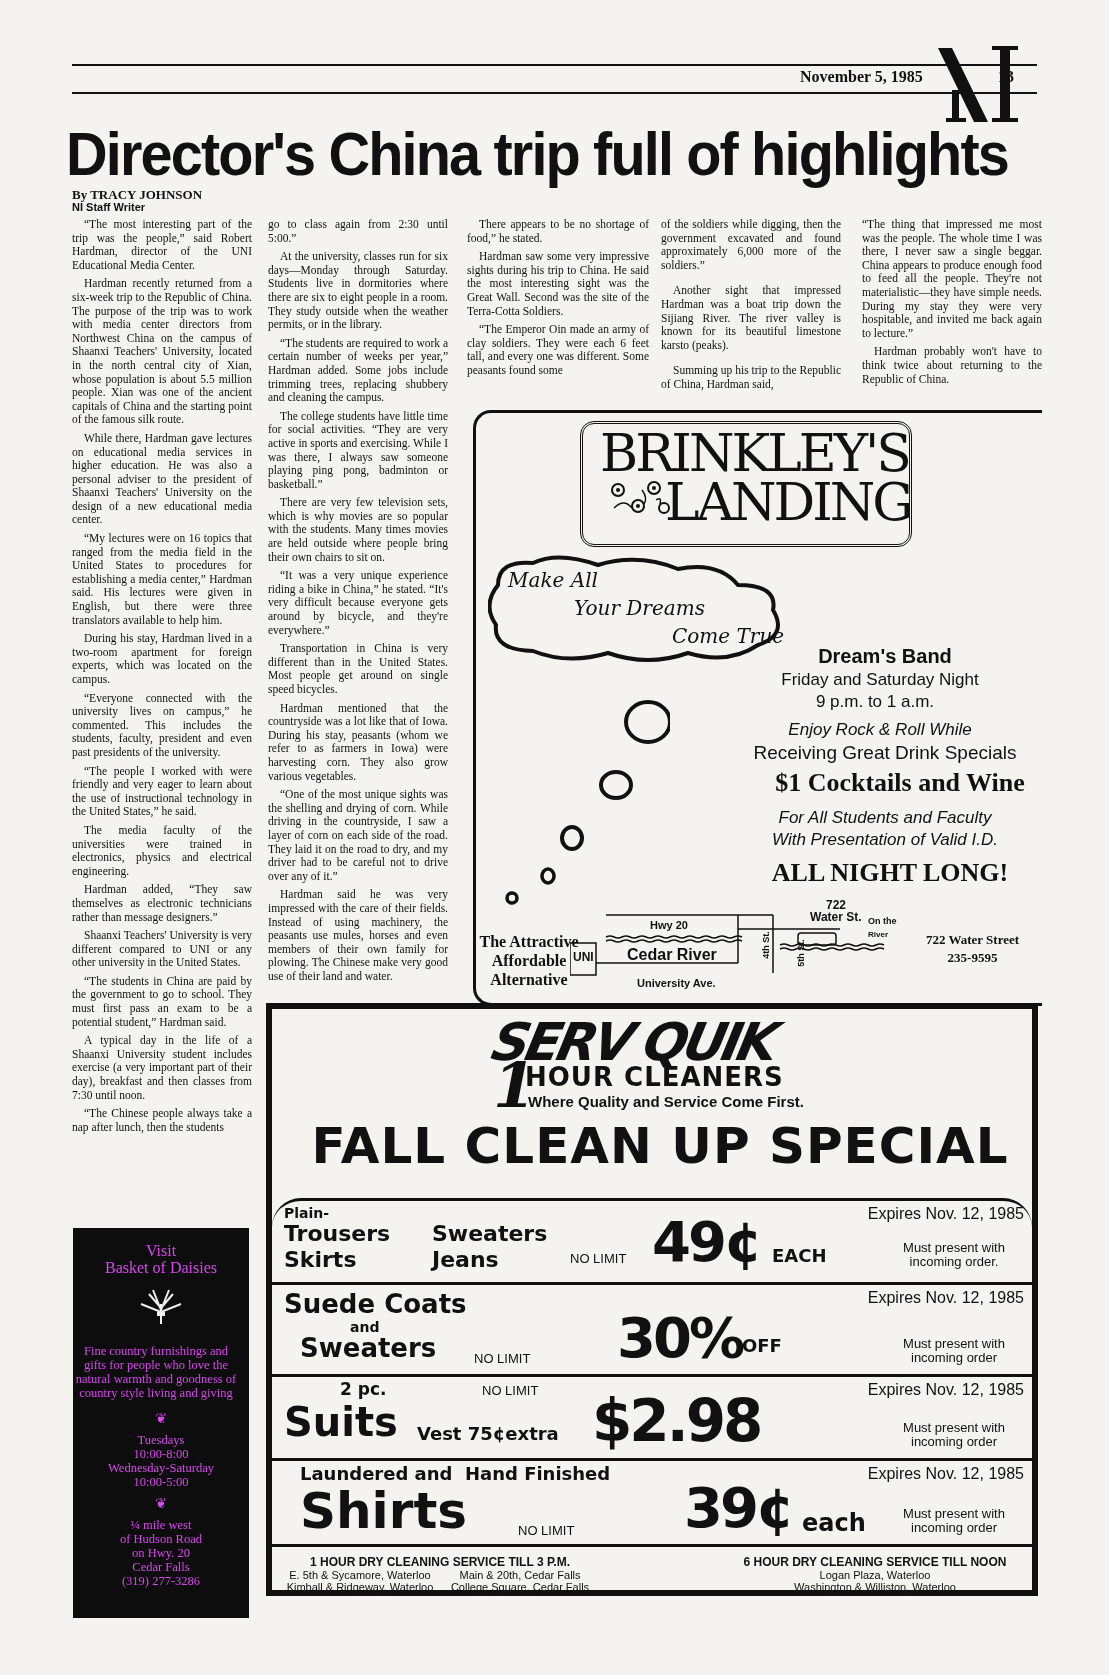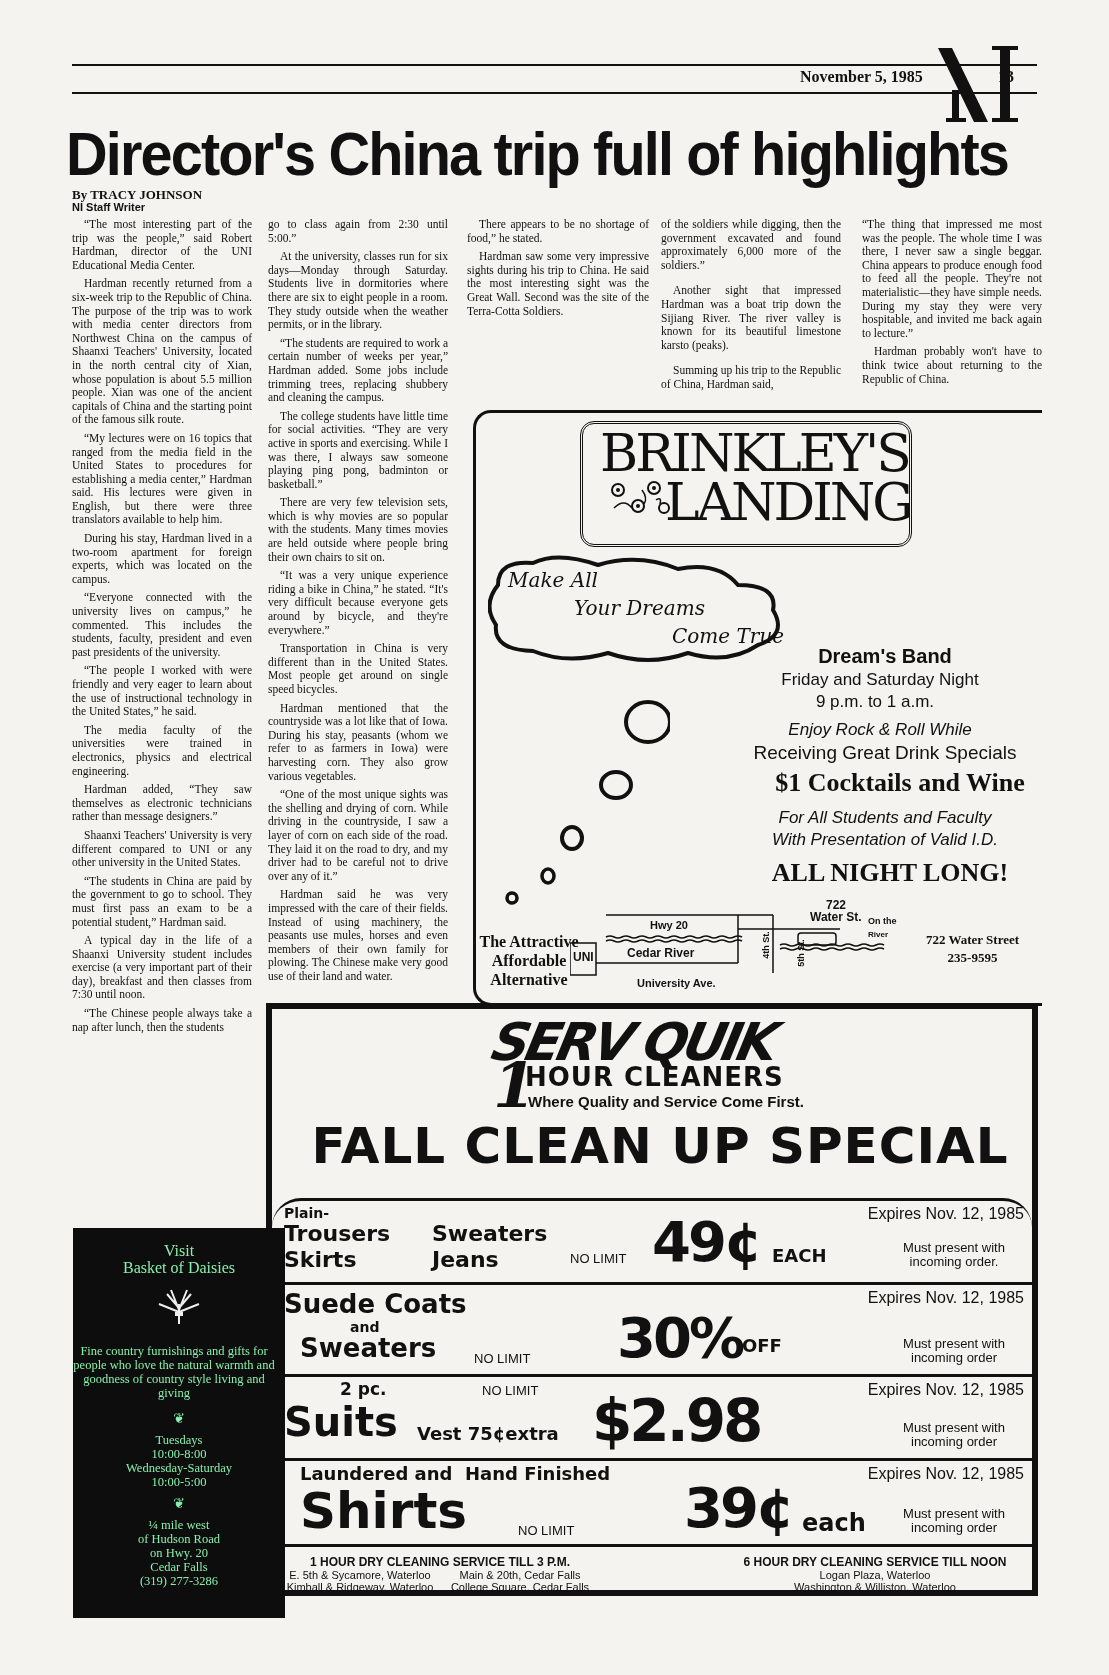--- a/index.html
+++ b/index.html
@@ -31,21 +31,21 @@
   .sq-tag { position:absolute; left:528px; top:1093px; font-family:"Liberation Sans", sans-serif; font-weight:bold; font-size:15px; }
   .sq-fall { position:absolute; left:290px; top:1118px; width:740px; font-family:"DejaVu Sans", sans-serif; font-weight:bold; font-size:50px; letter-spacing:1px; text-align:center; line-height:56px; }
   .sq-row { position:absolute; left:272px; width:760px; border-top:3px solid #111; }
   .bold-cond { font-family:"DejaVu Sans", sans-serif; font-weight:bold; }
   .expires { position:absolute; right:64px; font-family:"Liberation Sans", sans-serif; font-size:16px; }
   .must { position:absolute; right:64px; width:140px; text-align:center; font-family:"Liberation Sans", sans-serif; font-size:13px; line-height:14px; }
   .nolimit { position:absolute; font-family:"Liberation Sans", sans-serif; font-size:13px; }
   .price { position:absolute; font-family:"DejaVu Sans", sans-serif; font-weight:bold; letter-spacing:-3px; }
   .foot { position:absolute; font-family:"Liberation Sans", sans-serif; font-size:11px; line-height:12px; text-align:center; }
   
-  .daisy { position:absolute; left:73px; top:1228px; width:212px; height:390px; background:#0d0d0d; color:#86efac; text-align:center; font-family:"Liberation Serif", serif; }
+  .daisy { position:absolute; left:73px; top:1228px; width:176px; height:390px; background:#0d0d0d; color:#d946ef; text-align:center; font-family:"Liberation Serif", serif; }
   .daisy .t { font-size:16px; line-height:17px; margin-top:14px; }
   .daisy .b { font-size:12.5px; line-height:14px; }
 </style>
 </head>
 <body>
 
 <div class="rule" style="left:72px; top:64px; width:965px; height:2px;"></div>
 <div class="rule" style="left:72px; top:92px; width:965px; height:2px;"></div>
 <div class="masthead-date">November 5, 1985</div>
 <div class="masthead-page">13</div>
@@ -60,20 +60,21 @@
 
 <div class="headline">Director's China trip full of highlights</div>
 <div class="byline">
   <div>By TRACY JOHNSON</div>
   <div class="sub">NI Staff Writer</div>
 </div>
 
 <div class="col" style="left:72px; top:218px; width:180px;">
   <p>“The most interesting part of the trip was the people,” said Robert Hardman, director of the UNI Educational Media Center.</p>
   <p>Hardman recently returned from a six-week trip to the Republic of China. The purpose of the trip was to work with media center directors from Northwest China on the campus of Shaanxi Teachers' University, located in the north central city of Xian, whose population is about 5.5 million people. Xian was one of the ancient capitals of China and the starting point of the famous silk route.</p>
+  <p>While there, Hardman gave lectures on educational media services in higher education. He was also a personal adviser to the president of Shaanxi Teachers' University on the design of a new educational media center.</p>
   <p>“My lectures were on 16 topics that ranged from the media field in the United States to procedures for establishing a media center,” Hardman said. His lectures were given in English, but there were three translators available to help him.</p>
   <p>During his stay, Hardman lived in a two-room apartment for foreign experts, which was located on the campus.</p>
   <p>“Everyone connected with the university lives on campus,” he commented. This includes the students, faculty, president and even past presidents of the university.</p>
   <p>“The people I worked with were friendly and very eager to learn about the use of instructional technology in the United States,” he said.</p>
   <p>The media faculty of the universities were trained in electronics, physics and electrical engineering.</p>
   <p>Hardman added, “They saw themselves as electronic technicians rather than message designers.”</p>
   <p>Shaanxi Teachers' University is very different compared to UNI or any other university in the United States.</p>
   <p>“The students in China are paid by the government to go to school. They must first pass an exam to be a potential student,” Hardman said.</p>
   <p>A typical day in the life of a Shaanxi University student includes exercise (a very important part of their day), breakfast and then classes from 7:30 until noon.</p>
   <p>“The Chinese people always take a nap after lunch, then the students</p>
@@ -88,20 +89,21 @@
   <p>“It was a very unique experience riding a bike in China,” he stated. “It's very difficult because everyone gets around by bicycle, and they're everywhere.”</p>
   <p>Transportation in China is very different than in the United States. Most people get around on single speed bicycles.</p>
   <p>Hardman mentioned that the countryside was a lot like that of Iowa. During his stay, peasants (whom we refer to as farmers in Iowa) were harvesting corn. They also grow various vegetables.</p>
   <p>“One of the most unique sights was the shelling and drying of corn. While driving in the countryside, I saw a layer of corn on each side of the road. They laid it on the road to dry, and my driver had to be careful not to drive over any of it.”</p>
   <p>Hardman said he was very impressed with the care of their fields. Instead of using machinery, the peasants use mules, horses and even members of their own family for plowing. The Chinese make very good use of their land and water.</p>
 </div>
 
 <div class="col" style="left:467px; top:218px; width:182px;">
   <p>There appears to be no shortage of food,” he stated.</p>
   <p>Hardman saw some very impressive sights during his trip to China. He said the most interesting sight was the Great Wall. Second was the site of the Terra-Cotta Soldiers.</p>
+  <p>“The Emperor Oin made an army of clay soldiers. They were each 6 feet tall, and every one was different. Some peasants found some</p>
 </div>
 
 <div class="col" style="left:661px; top:218px; width:180px;">
   <p style="text-indent:0; margin-bottom:12px">of the soldiers while digging, then the government excavated and found approximately 6,000 more of the soldiers.”</p>
   <p style="margin-bottom:12px">Another sight that impressed Hardman was a boat trip down the Sijiang River. The river valley is known for its beautiful limestone karsto (peaks).</p>
   <p>Summing up his trip to the Republic of China, Hardman said,</p>
 </div>
 
 <div class="col" style="left:862px; top:218px; width:180px;">
   <p style="text-indent:0">“The thing that impressed me most was the people. The whole time I was there, I never saw a single beggar. China appears to produce enough food to feed all the people. They're not materialistic—they have simple needs. During my stay they were very hospitable, and invited me back again to lecture.”</p>
@@ -161,21 +163,21 @@
   <line x1="168" y1="10" x2="203" y2="10" stroke="#111" stroke-width="1.5"></line>
   <line x1="168" y1="24" x2="270" y2="24" stroke="#111" stroke-width="1.5"></line>
   <path d="M36 32 q4 -2 8 0 t8 0 t8 0 t8 0 t8 0 t8 0 t8 0 t8 0 t8 0 t8 0 t8 0 t8 0 t8 0 t8 0 t8 0 t8 0 t8 0" fill="none" stroke="#111" stroke-width="1.5"></path>
   <path d="M36 36 q4 -2 8 0 t8 0 t8 0 t8 0 t8 0 t8 0 t8 0 t8 0 t8 0 t8 0 t8 0 t8 0 t8 0 t8 0 t8 0 t8 0 t8 0" fill="none" stroke="#111" stroke-width="1.5"></path>
   <path d="M210 40 q4 -2 8 0 t8 0 t8 0 t8 0 t8 0 t8 0 t8 0 t8 0 t8 0 t8 0 t8 0 t8 0 t8 0" fill="none" stroke="#111" stroke-width="1.5"></path>
   <path d="M210 44 q4 -2 8 0 t8 0 t8 0 t8 0 t8 0 t8 0 t8 0 t8 0 t8 0 t8 0 t8 0 t8 0 t8 0" fill="none" stroke="#111" stroke-width="1.5"></path>
   <rect x="228" y="28" width="38" height="12" rx="3" fill="none" stroke="#111" stroke-width="1.5"></rect>
 </svg>
 <div class="map-txt" style="left:573px; top:950px; font-size:12px;">UNI</div>
 <div class="map-txt" style="left:650px; top:919px;">Hwy 20</div>
-<div class="map-txt" style="left:627px; top:946px; font-size:12px;">Cedar River</div>
+<div class="map-txt" style="left:627px; top:946px; font-size:16px;">Cedar River</div>
 <div class="map-txt" style="left:637px; top:977px;">University Ave.</div>
 <div class="map-txt" style="left:752px; top:940px; transform:rotate(-90deg); font-size:9px;">4th St.</div>
 <div class="map-txt" style="left:787px; top:948px; transform:rotate(-90deg); font-size:9px;">5th St.</div>
 <div class="map-txt" style="left:826px; top:898px; font-size:12px;">722</div>
 <div class="map-txt" style="left:810px; top:910px; font-size:12px;">Water St.</div>
 <div class="map-txt" style="left:868px; top:916px; font-size:9px;">On the</div>
 <div class="map-txt" style="left:868px; top:930px; font-size:8px;">River</div>
 <div class="adtext" style="left:905px; top:932px; width:135px; font-family:'Liberation Serif', serif; font-weight:bold; font-size:13px;">722 Water Street</div>
 <div class="adtext" style="left:905px; top:950px; width:135px; font-family:'Liberation Serif', serif; font-weight:bold; font-size:13px;">235-9595</div>
 

